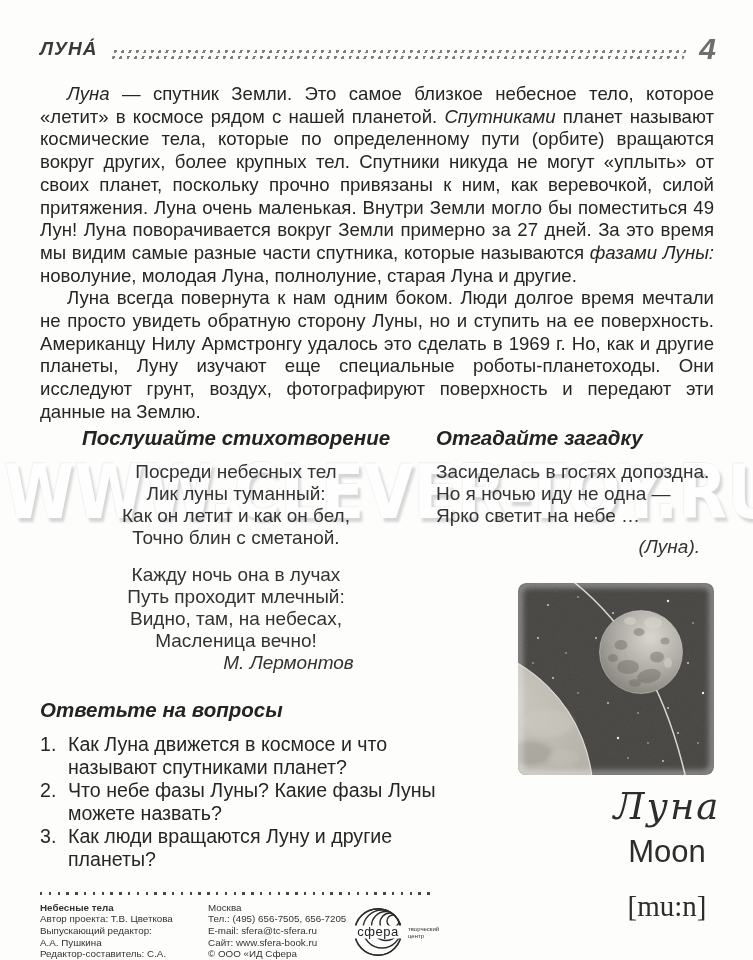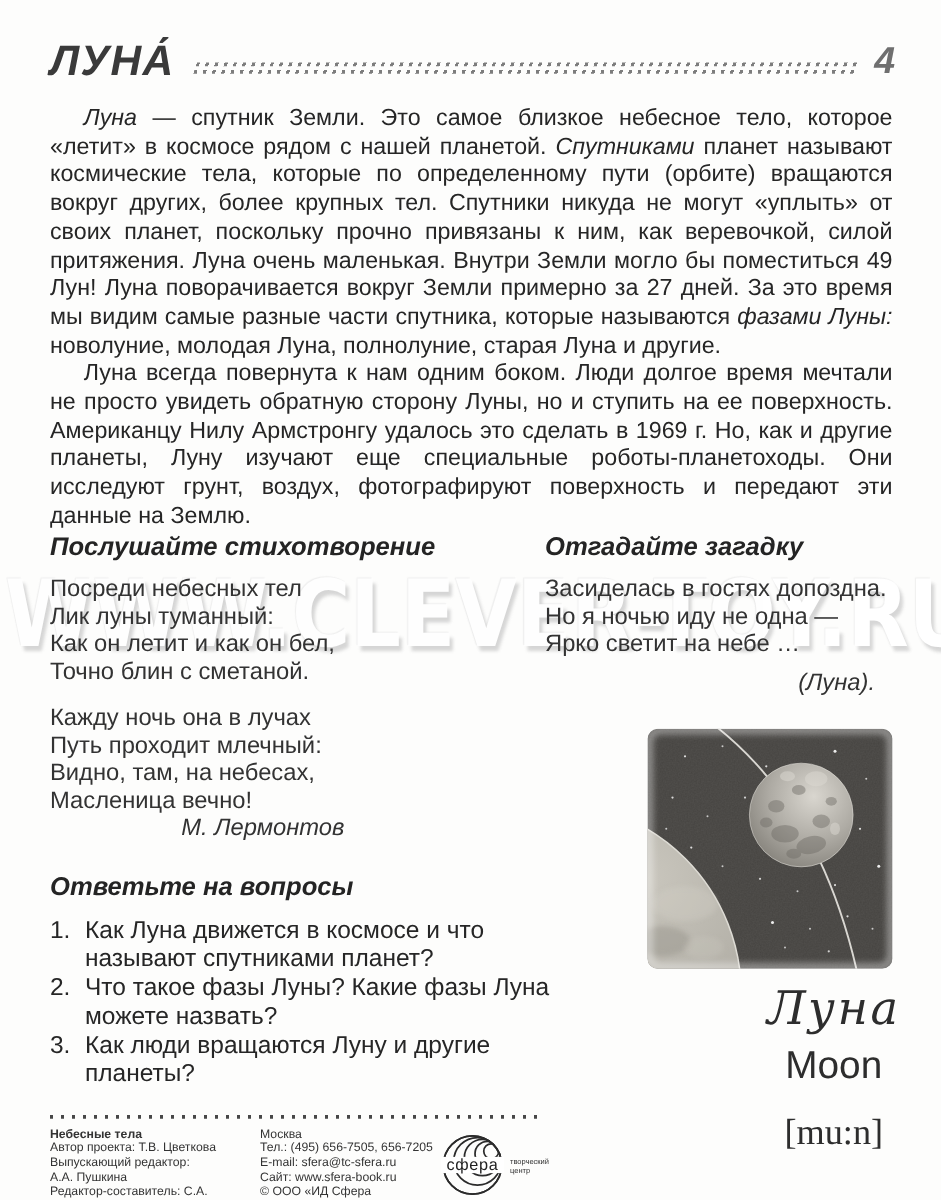--- a/index.html
+++ b/index.html
@@ -7,42 +7,42 @@
     position:relative;
     width:753px;height:960px;
     background:#fdfdfc;
     font-family:"Liberation Sans",sans-serif;
     color:#2e2e2e;
     overflow:hidden;
     margin:0 auto;
   }
   
   .header{position:absolute;left:40px;top:34px;width:676px;display:flex;align-items:flex-end;z-index:2;}
-  .doc-title{font-size:34px;font-weight:bold;font-style:italic;color:#3a3a3a;letter-spacing:1px;line-height:30px;white-space:nowrap;}
+  .doc-title{font-size:19px;font-weight:bold;font-style:italic;color:#3a3a3a;letter-spacing:1px;line-height:30px;white-space:nowrap;}
   .leader{flex:1;height:9px;margin:0 14px 5px 16px;transform:skewX(-18deg);
     background:
       repeating-linear-gradient(90deg,#7d7d7d 0 2.6px,transparent 2.6px 7.4px) 0 0/100% 3px no-repeat,
       repeating-linear-gradient(90deg,#7d7d7d 0 2.6px,transparent 2.6px 7.4px) 0 100%/100% 3px no-repeat;}
   .page-num{font-size:30px;font-weight:bold;font-style:italic;color:#6f6f6f;line-height:30px;}
   
   .intro{position:absolute;left:40px;top:83px;width:674px;font-size:18.6px;line-height:22.7px;text-align:justify;color:#262626;z-index:2;}
   .intro p{margin:0;text-indent:27px;}
   .it{font-style:italic;}
   
   .watermark{
     position:absolute;left:4px;top:449px;z-index:1;
     font-family:"DejaVu Sans",sans-serif;
     font-size:74px;font-weight:bold;letter-spacing:0;
     white-space:nowrap;transform:scaleX(.86);transform-origin:left center;
     color:#ffffff;
     text-shadow:3px 4px 3px #cfcfcf,-1px -1px 1px #ececec;
     opacity:.85;user-select:none;}
   
   .sec-heading{font-size:20.5px;font-weight:bold;font-style:italic;color:#242424;margin:0 0 11px 0;}
-  .poem{position:absolute;left:40px;top:426px;width:392px;z-index:2;}
+  .poem{position:absolute;left:40px;top:426px;width:392px;z-index:2;text-align:center;}
   .line{font-size:19px;line-height:22px;color:#333333;}
   .stanza2{margin-top:15px;}
   .poem-author{font-size:19px;font-style:italic;color:#333;padding-left:105px;}
   .riddle{position:absolute;left:436px;top:426px;width:280px;z-index:2;}
   .riddle-answer{font-size:19px;font-style:italic;color:#333;text-align:right;padding-right:16px;margin-top:9px;}
   .questions{position:absolute;left:40px;top:698px;width:438px;z-index:2;}
   .q-item{display:flex;font-size:19.6px;line-height:23px;color:#262626;}
   .q-num{width:28px;flex:0 0 28px;}
   .q-text{flex:1;}
   
@@ -105,21 +105,21 @@
   </div>
 
   <div class="questions">
     <div class="sec-heading">Ответьте на вопросы</div>
     <div class="q-item">
       <div class="q-num">1.</div>
       <div class="q-text">Как Луна движется в космосе и что называют спутниками планет?</div>
     </div>
     <div class="q-item">
       <div class="q-num">2.</div>
-      <div class="q-text">Что такое фазы Луны? Какие фазы Луна можете назвать?</div>
+      <div class="q-text">Что небе фазы Луны? Какие фазы Луны можете назвать?</div>
     </div>
     <div class="q-item">
       <div class="q-num">3.</div>
       <div class="q-text">Как люди вращаются Луну и другие планеты?</div>
     </div>
   </div>
 
   <div class="moon-photo">
     <svg width="196" height="192" viewBox="0 0 196 192" xmlns="http://www.w3.org/2000/svg">
       <defs>

